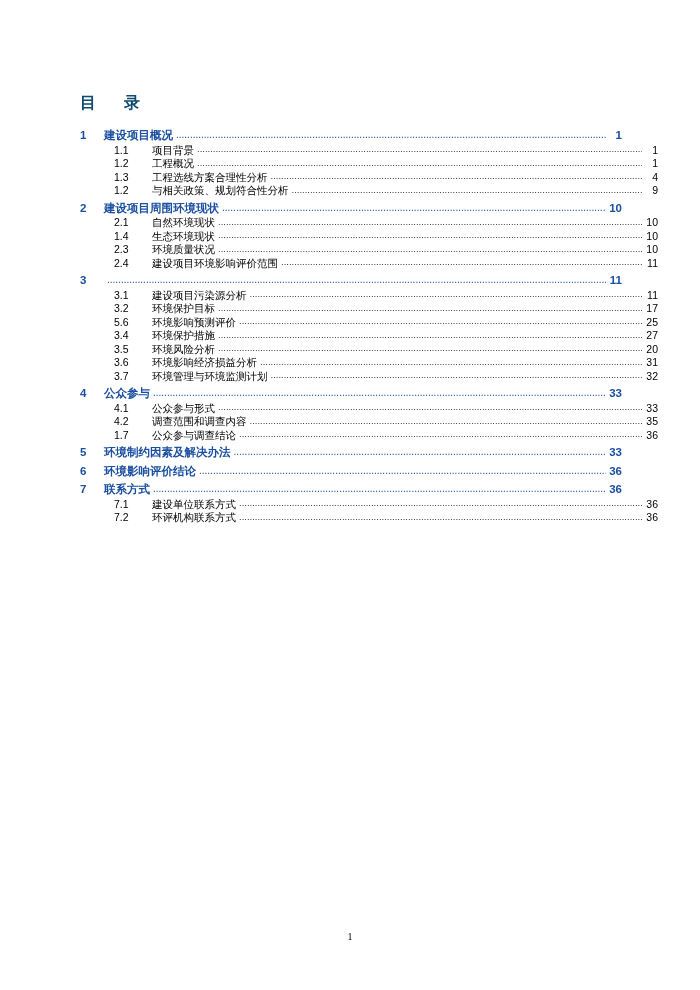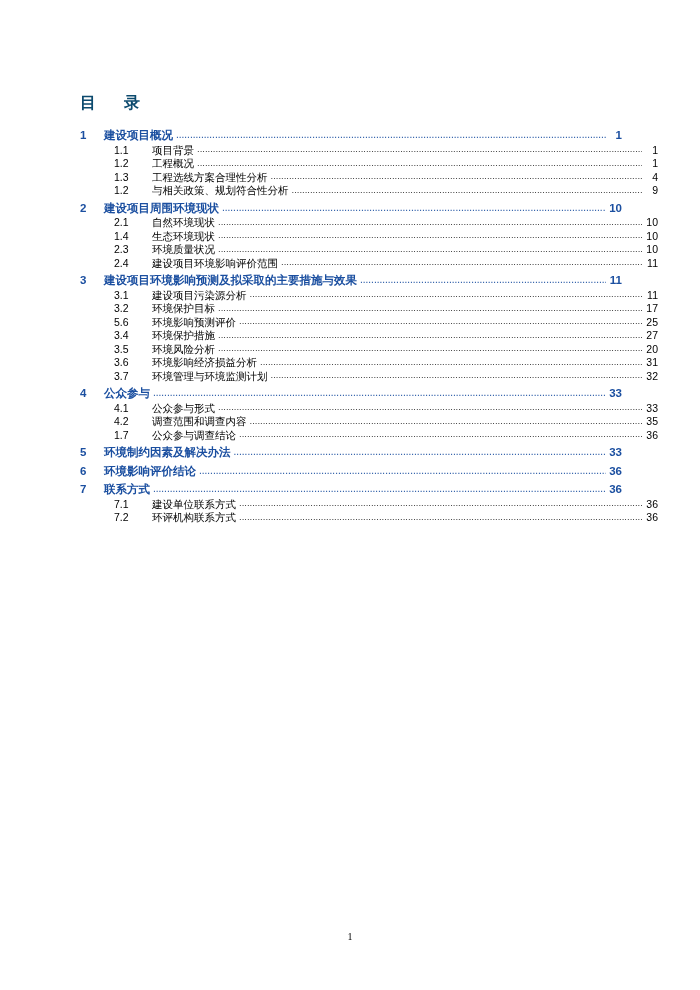--- a/index.html
+++ b/index.html
@@ -185,21 +185,20 @@
         <span class="pg">10</span>
       </li>
       <li class="toc-row lvl2">
         <span class="num">2.4</span>
         <span class="label">建设项目环境影响评价范围</span>
         <span class="dots">........................................................................................................................................................................................................</span>
         <span class="pg">11</span>
       </li>
       <li class="toc-row lvl1">
         <span class="num">3</span>
-        <span class="label">建设项目环境影响预测及拟采取的主要措施与效果</span>
         <span class="dots">........................................................................................................................................................................................................</span>
         <span class="pg">11</span>
       </li>
       <li class="toc-row lvl2">
         <span class="num">3.1</span>
         <span class="label">建设项目污染源分析</span>
         <span class="dots">........................................................................................................................................................................................................</span>
         <span class="pg">11</span>
       </li>
       <li class="toc-row lvl2">

